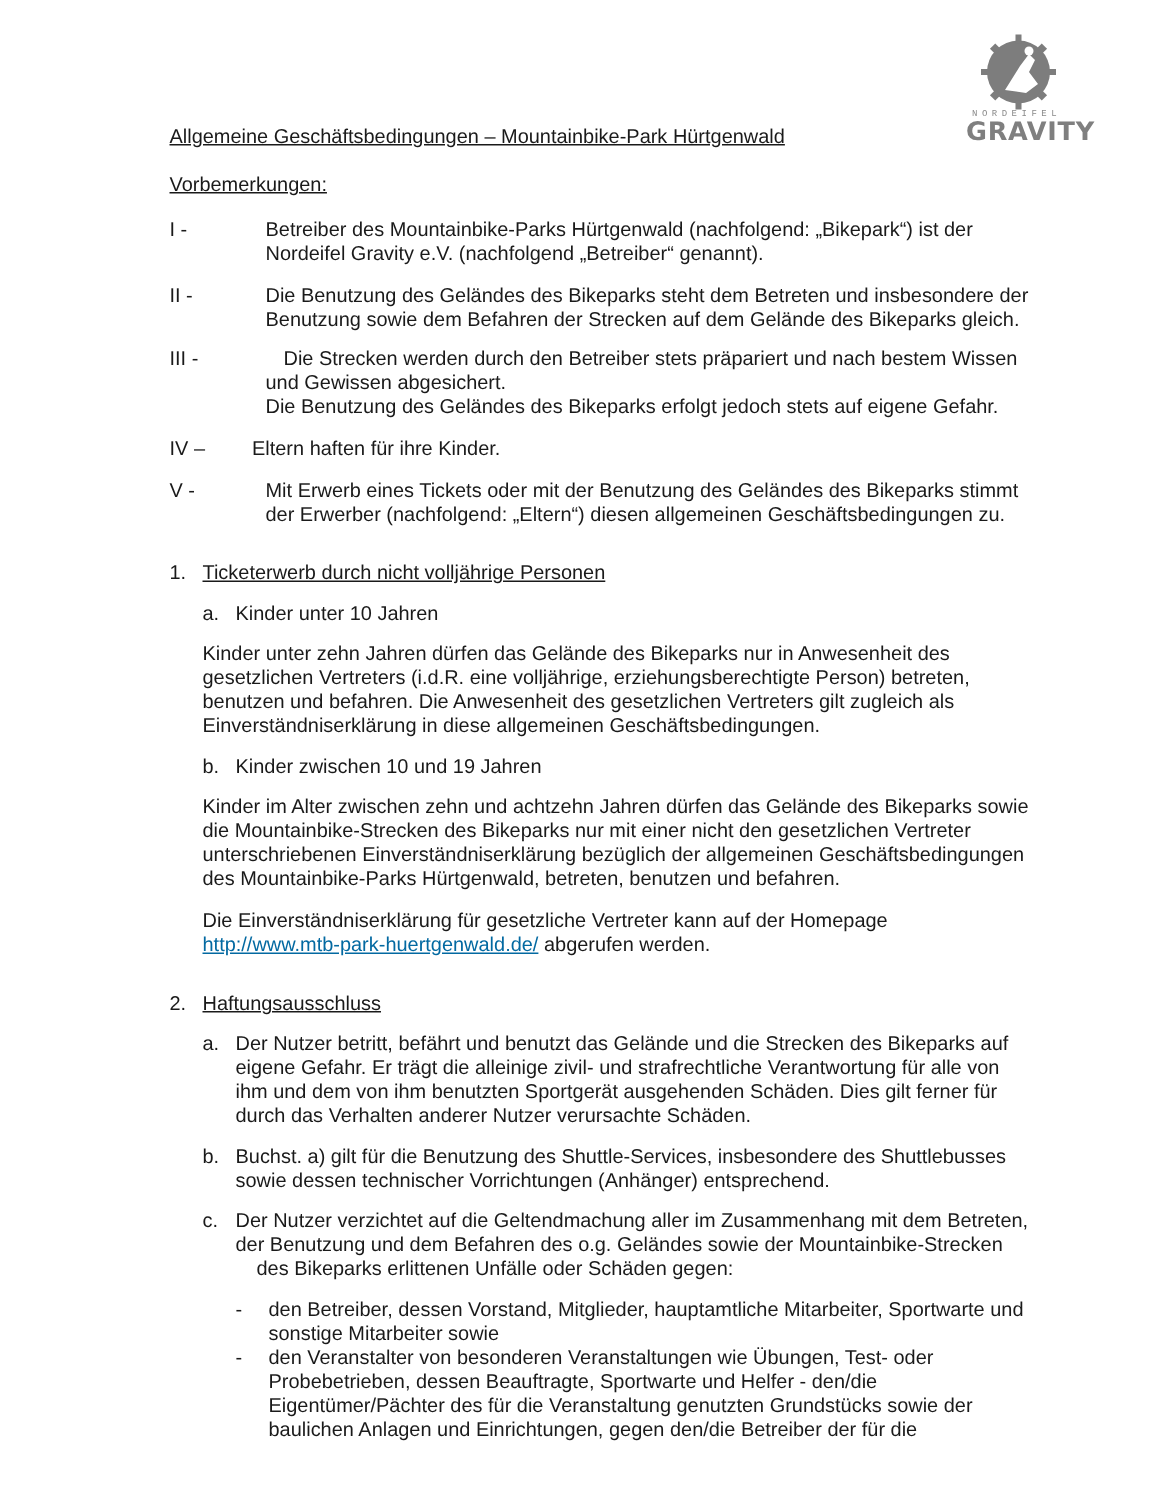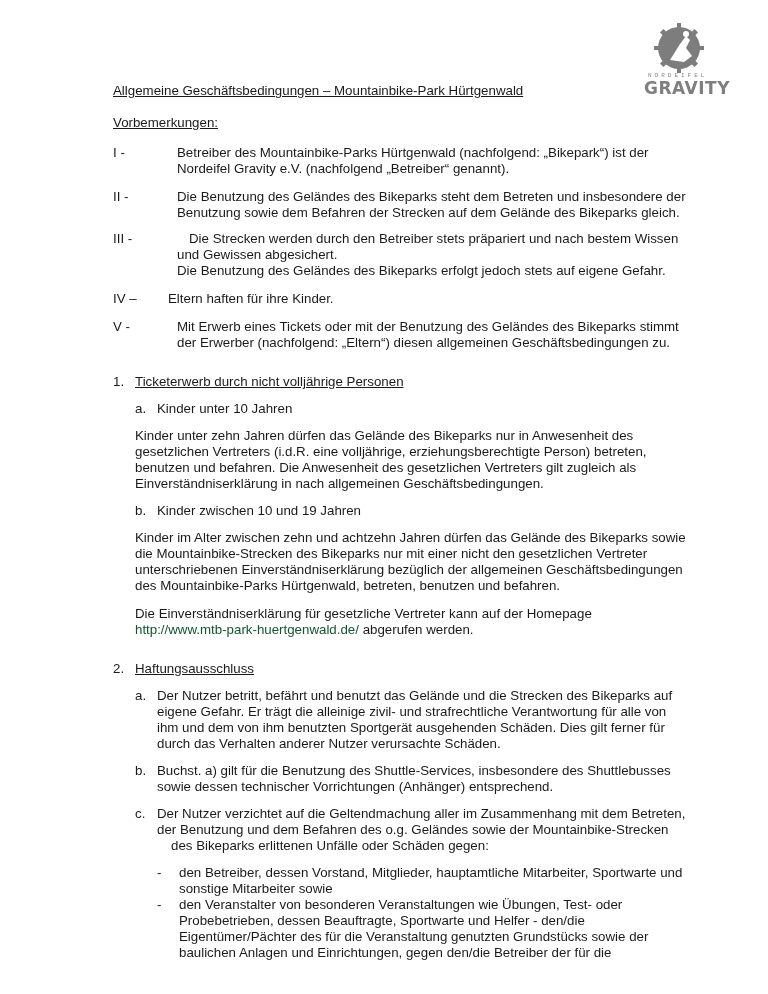--- a/index.html
+++ b/index.html
@@ -3,21 +3,21 @@
 <meta charset="utf-8">
 <style>
   html, body { margin:0; padding:0; background:#ffffff; }
   body { width:768px; height:994px; position:relative; overflow:hidden;
          font-family:"Liberation Sans", sans-serif; color:#1a1a1a; font-size:13.3px; }
   .abs { position:absolute; white-space:nowrap; line-height:16px; }
   .u { text-decoration:underline; }
   .logo { position:absolute; left:640px; top:22px; width:78px; height:78px; }
   .logo .small { position:absolute; left:8px; top:50px; font-size:6px; letter-spacing:3px; color:#8a8a8a; font-family:"Liberation Mono", monospace; }
   .logo .big { position:absolute; left:4px; top:56px; font-size:17px; font-weight:bold; color:#7f7f7f; letter-spacing:0.5px; font-family:"DejaVu Sans", sans-serif; }
-  a.link { color:#14532d; }
+  a.link { color:#0369a1; text-decoration:underline; }
 </style>
 </head>
 <body>
 
 <div class="logo">
   <svg width="78" height="52" viewBox="0 0 78 52" style="position:absolute;left:0;top:0;">
     <g fill="#7d7d7d">
       <circle cx="39" cy="26" r="21"></circle>
       <g>
         <rect x="37" y="1" width="4" height="6"></rect>
@@ -69,21 +69,21 @@
 
 <div>
   <div class="abs" style="left:113px;top:374px;">1.</div>
   <div class="abs u" style="left:135px;top:374px;">Ticketerwerb durch nicht volljährige Personen</div>
 
   <div class="abs" style="left:135px;top:401px;">a.</div>
   <div class="abs" style="left:157px;top:401px;">Kinder unter 10 Jahren</div>
   <div class="abs" style="left:135px;top:428px;">Kinder unter zehn Jahren dürfen das Gelände des Bikeparks nur in Anwesenheit des</div>
   <div class="abs" style="left:135px;top:444px;">gesetzlichen Vertreters (i.d.R. eine volljährige, erziehungsberechtigte Person) betreten,</div>
   <div class="abs" style="left:135px;top:460px;">benutzen und befahren. Die Anwesenheit des gesetzlichen Vertreters gilt zugleich als</div>
-  <div class="abs" style="left:135px;top:476px;">Einverständniserklärung in nach allgemeinen Geschäftsbedingungen.</div>
+  <div class="abs" style="left:135px;top:476px;">Einverständniserklärung in diese allgemeinen Geschäftsbedingungen.</div>
 
   <div class="abs" style="left:135px;top:503px;">b.</div>
   <div class="abs" style="left:157px;top:503px;">Kinder zwischen 10 und 19 Jahren</div>
   <div class="abs" style="left:135px;top:530px;">Kinder im Alter zwischen zehn und achtzehn Jahren dürfen das Gelände des Bikeparks sowie</div>
   <div class="abs" style="left:135px;top:546px;">die Mountainbike-Strecken des Bikeparks nur mit einer nicht den gesetzlichen Vertreter</div>
   <div class="abs" style="left:135px;top:562px;">unterschriebenen Einverständniserklärung bezüglich der allgemeinen Geschäftsbedingungen</div>
   <div class="abs" style="left:135px;top:578px;">des Mountainbike-Parks Hürtgenwald, betreten, benutzen und befahren.</div>
 
   <div class="abs" style="left:135px;top:606px;">Die Einverständniserklärung für gesetzliche Vertreter kann auf der Homepage</div>
   <div class="abs" style="left:135px;top:622px;"><a class="link">http://www.mtb-park-huertgenwald.de/</a><span> abgerufen werden.</span></div>

